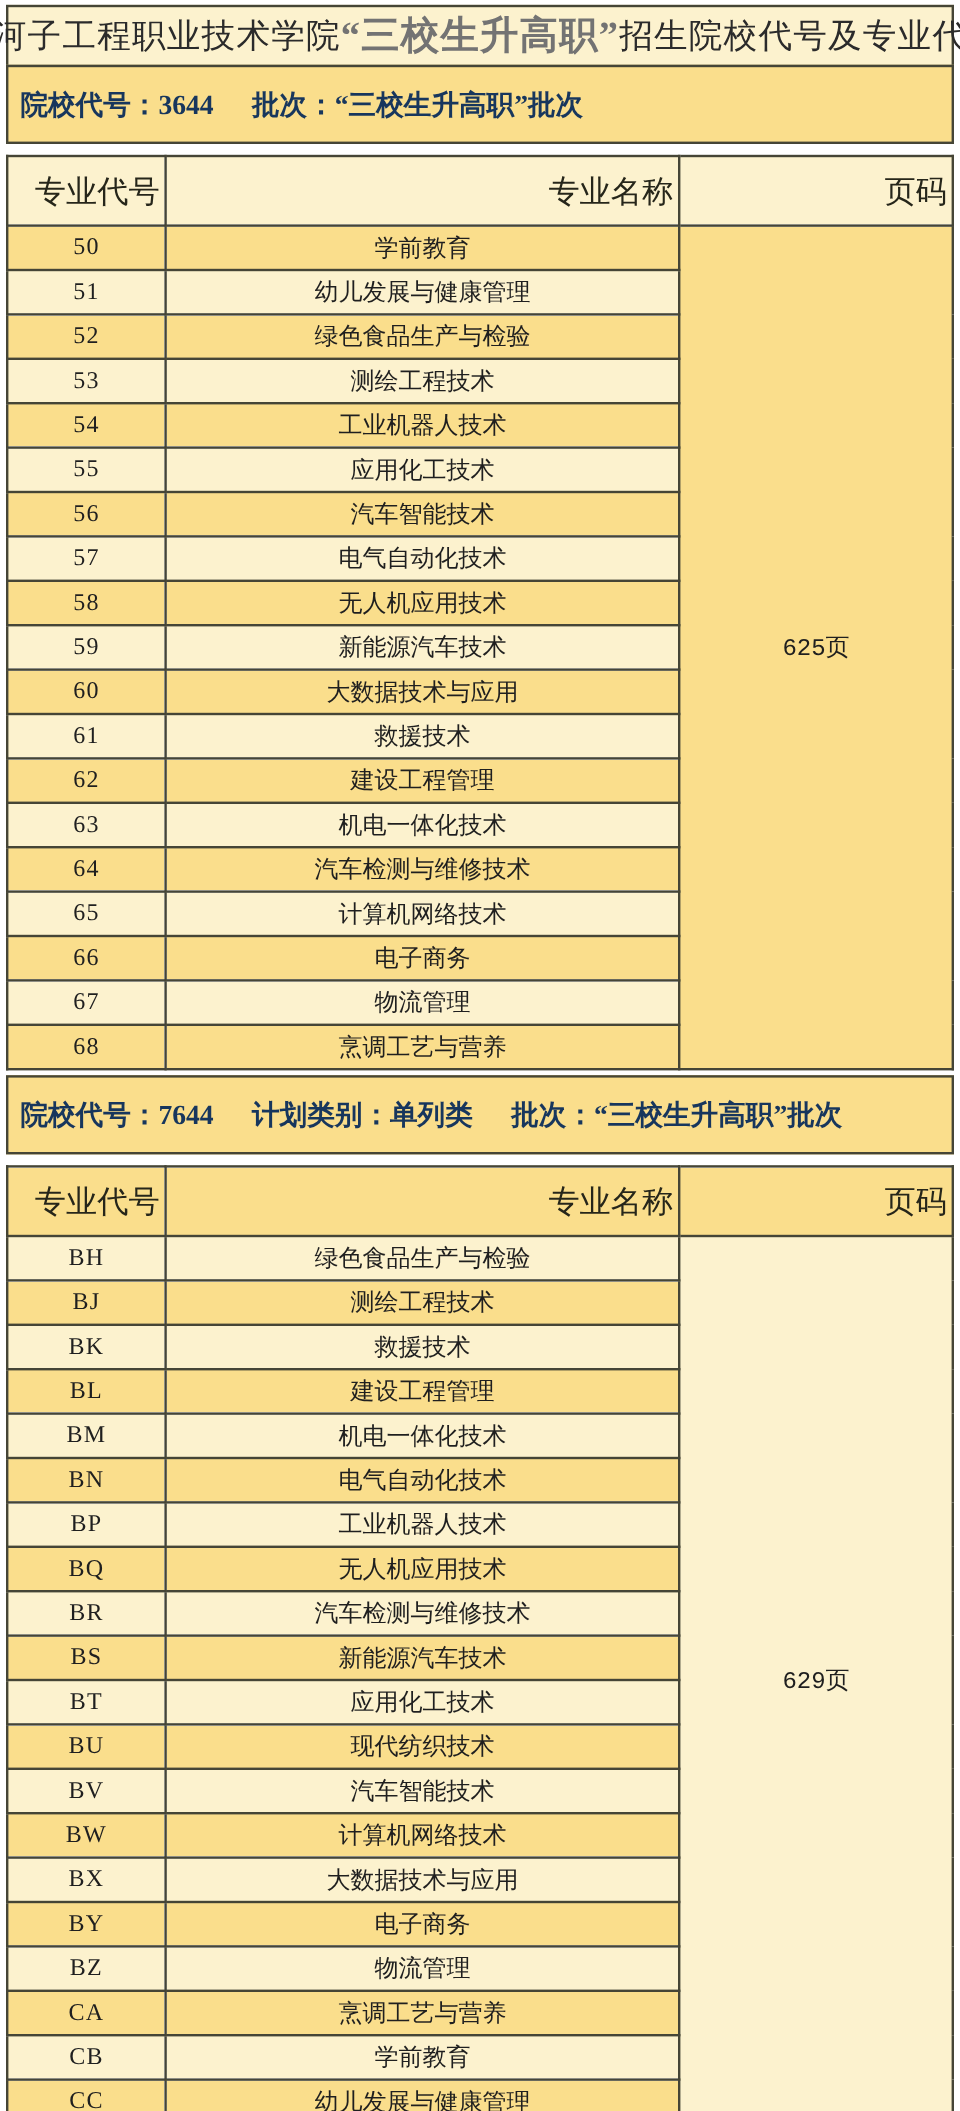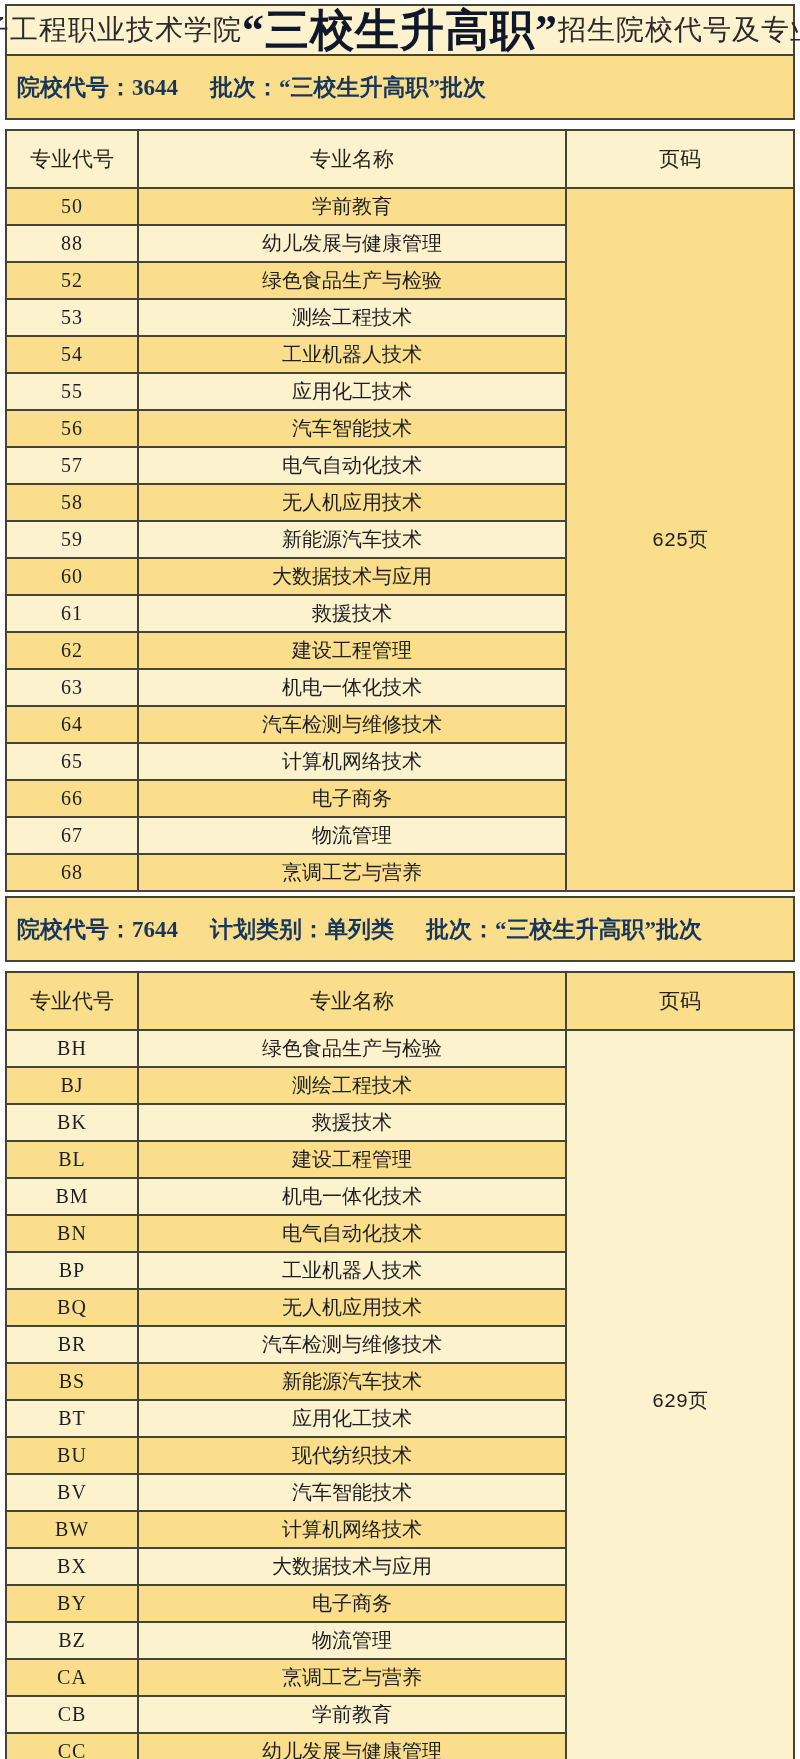--- a/index.html
+++ b/index.html
@@ -31,23 +31,23 @@
     align-items:center;
     justify-content:center;
     white-space:nowrap;
     color:var(--title-ink);
   }
   .title-part{
     font-size:28px;
     letter-spacing:1px;
   }
   .title-strong{
-    font-size:44px;
+    font-size:32px;
     font-weight:bold;
-    color:#0f172a;
+    color:#737373;
     letter-spacing:1px;
   }
   .section-bar{
     border:2px solid var(--border);
     margin-top:-2px;
     background:var(--yellow);
     height:66px;
     display:flex;
     align-items:center;
     padding-left:10px;
@@ -70,22 +70,23 @@
     text-align:center;
     vertical-align:middle;
     color:var(--ink);
     font-size:20px;
     height:37px;
     padding:0 4px;
     overflow:hidden;
   }
   table.tbl tr.head td{
     height:58px;
-    font-size:21px;
+    font-size:26px;
     color:#26261a;
+    text-align:right;
   }
   .shade-light{background:var(--cream);}
   .shade-dark{background:var(--yellow);}
   td.code-cell{font-size:21px;letter-spacing:1px;}
   td.page-cell{font-size:21px;font-family:Liberation Mono, monospace;}
   .col-code{width:132px;}
   .col-name{width:428px;}
   .col-page{width:auto;}
 </style>
 </head>
@@ -115,21 +116,21 @@
               <td class="shade-light">专业代号</td>
               <td class="shade-light">专业名称</td>
               <td class="shade-light">页码</td>
             </tr>
             <tr>
               <td class="code-cell shade-dark">50</td>
               <td class="shade-dark">学前教育</td>
               <td class="page-cell shade-dark" rowspan="19">625页</td>
             </tr>
             <tr>
-              <td class="code-cell shade-light">88</td>
+              <td class="code-cell shade-light">51</td>
               <td class="shade-light">幼儿发展与健康管理</td>
             </tr>
             <tr>
               <td class="code-cell shade-dark">52</td>
               <td class="shade-dark">绿色食品生产与检验</td>
             </tr>
             <tr>
               <td class="code-cell shade-light">53</td>
               <td class="shade-light">测绘工程技术</td>
             </tr>

